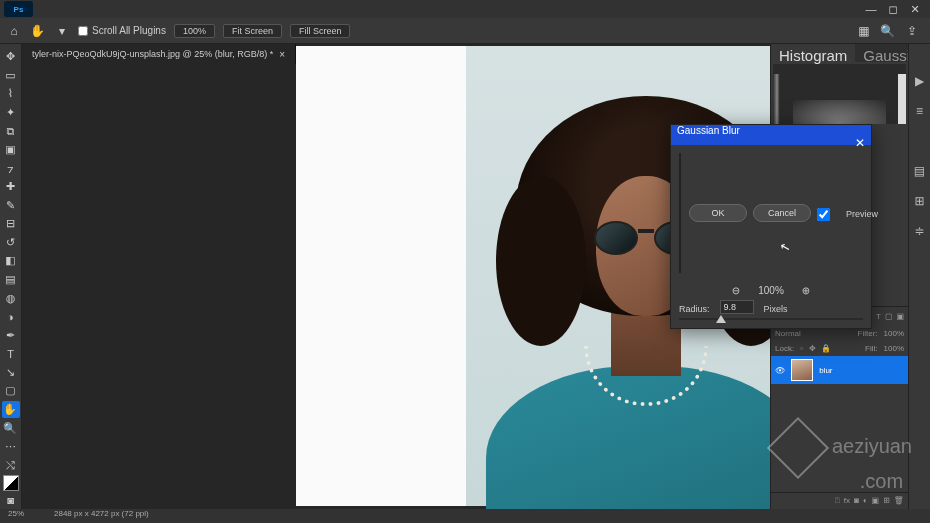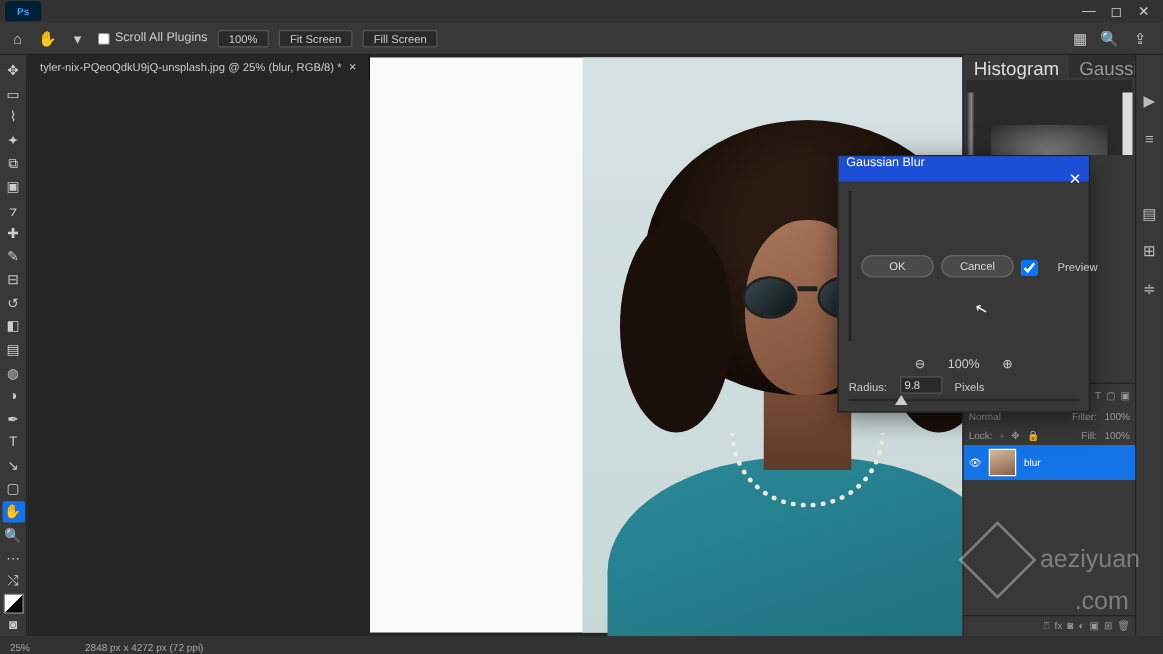--- a/index.html
+++ b/index.html
@@ -32,21 +32,21 @@
 .hair:before{left:-20px;top:80px;width:90px;height:170px;}
 .hair:after{right:-20px;top:80px;width:90px;height:170px;}
 .face{position:absolute;left:130px;top:130px;width:100px;height:140px;background:linear-gradient(160deg,#a9765a,#7a4e38);border-radius:48% 48% 46% 46%;}
 .glasses{position:absolute;left:128px;top:175px;width:104px;height:36px;}
 .lens{position:absolute;top:0;width:44px;height:34px;background:linear-gradient(135deg,#3a4a4f,#0c1416);border-radius:50%;border:2px solid #222;}
 .lens.l{left:0;}.lens.r{right:0;}
 .bridge{position:absolute;left:44px;top:8px;width:16px;height:4px;background:#222;}
 .neck{position:absolute;left:145px;top:260px;width:70px;height:70px;background:linear-gradient(180deg,#7a4e38,#5d3a28);}
 .necklace{position:absolute;left:118px;top:300px;width:124px;height:60px;border:4px dotted #f0e8dc;border-top:none;border-radius:0 0 80px 80px;}
 .shirt{position:absolute;left:20px;top:320px;width:320px;height:200px;background:linear-gradient(160deg,#2a8a9a,#1e6b78);border-radius:46% 46% 0 0;}
-.status-bar{position:absolute;left:0;right:0;bottom:0;height:14px;background:#323232;display:flex;align-items:flex-end;font-size:8px;color:#aaa;padding:0 8px;gap:44px;}
+.status-bar{position:absolute;left:0;right:0;bottom:0;height:14px;background:#323232;display:flex;align-items:flex-start;font-size:8px;color:#aaa;padding:0 8px;gap:30px;}
 .right-dock{position:absolute;right:0;top:44px;width:22px;bottom:14px;background:#383838;border-left:1px solid #222;display:flex;flex-direction:column;align-items:center;padding-top:30px;gap:16px;}
 .dock-icon{font-size:12px;color:#bbb;}
 .right-panels{position:absolute;right:22px;top:44px;width:138px;bottom:14px;background:#383838;border-left:1px solid #222;display:flex;flex-direction:column;}
 .panel-tabs{height:18px;background:#2e2e2e;display:flex;font-size:15px;}
 .panel-tabs span{padding:3px 8px;color:#999;}
 .panel-tabs span.active{background:#383838;color:#ddd;}
 .histogram{height:60px;background:#2a2a2a;position:relative;margin:2px;}
 .histo-curve{position:absolute;left:0;bottom:0;right:0;height:50px;background:linear-gradient(90deg,transparent 0%,#888 3%,transparent 5%);}
 .histo-curve:after{content:"";position:absolute;right:0;bottom:0;width:8px;height:50px;background:#ddd;}
 .histo-curve:before{content:"";position:absolute;left:15%;bottom:0;width:70%;height:24px;background:radial-gradient(ellipse at 50% 100%,#888,transparent);}

